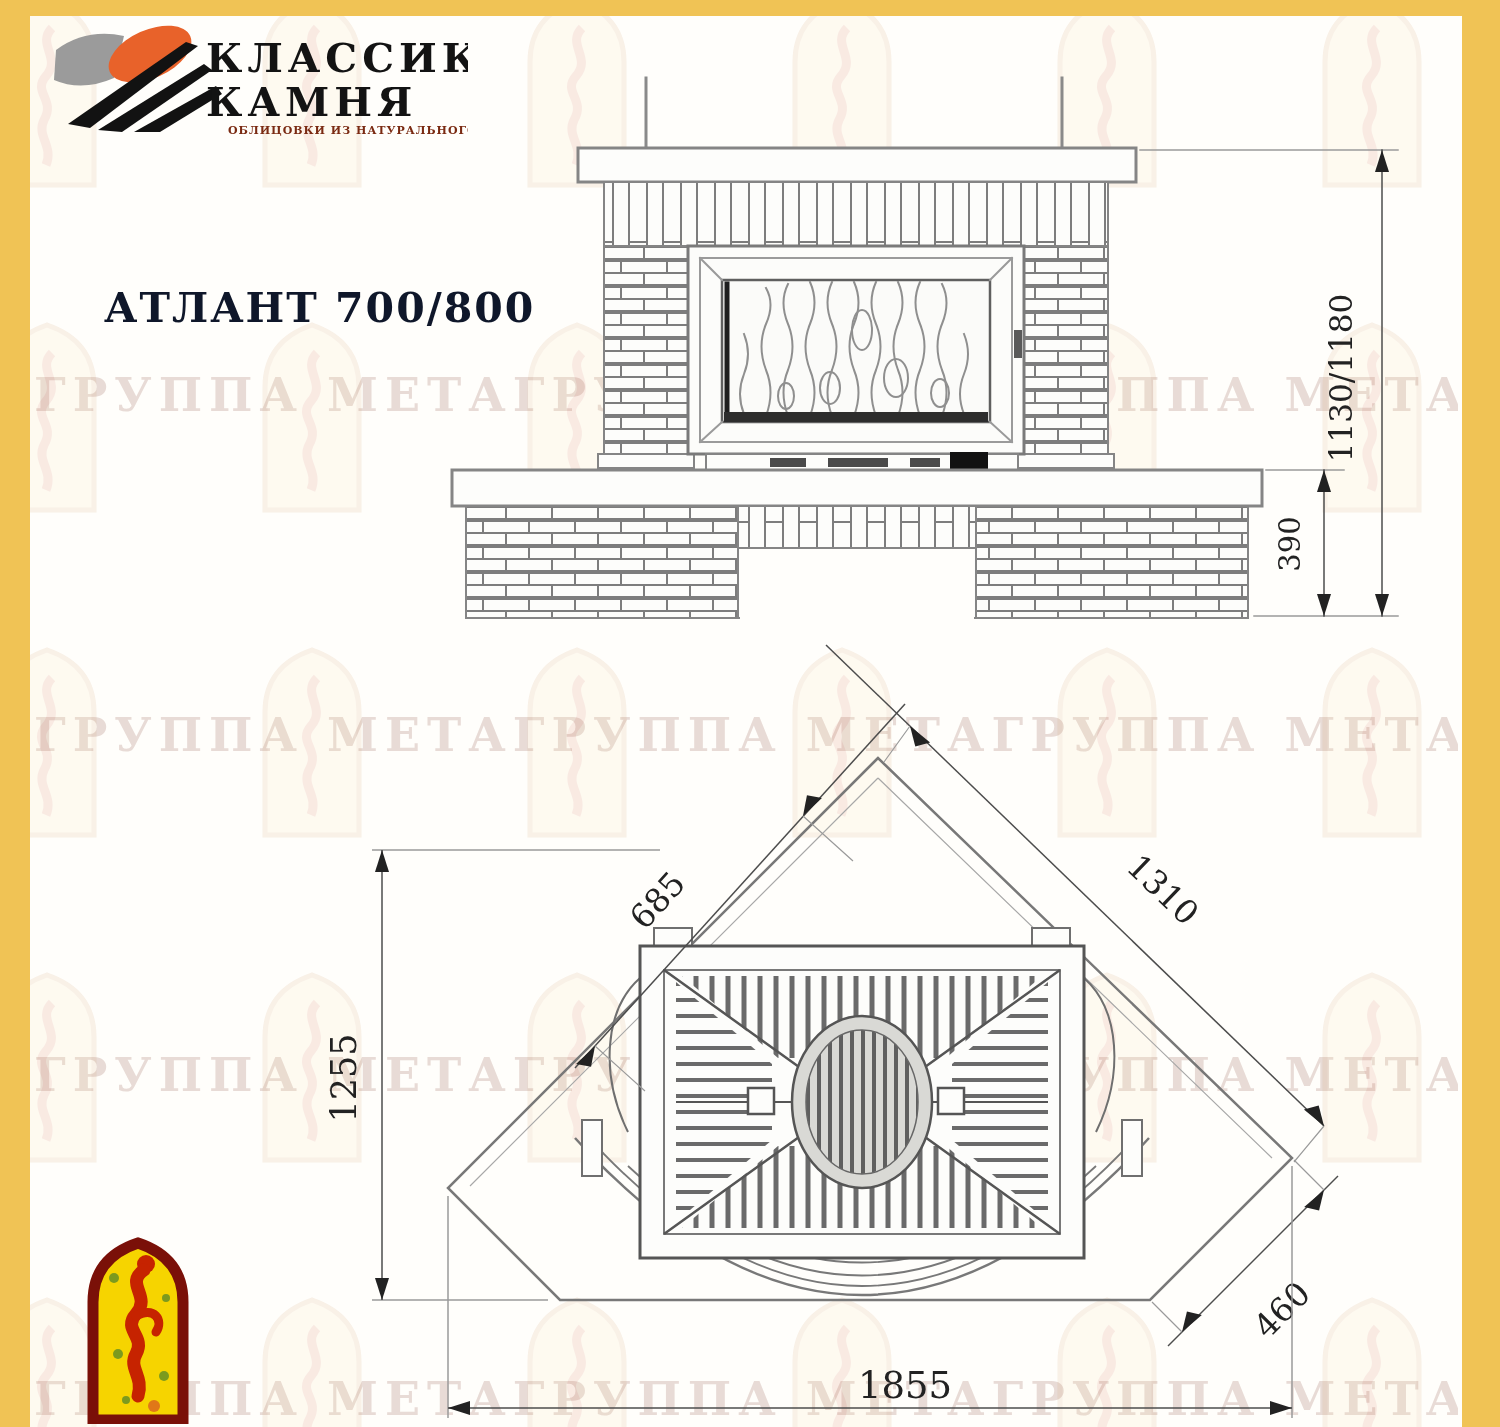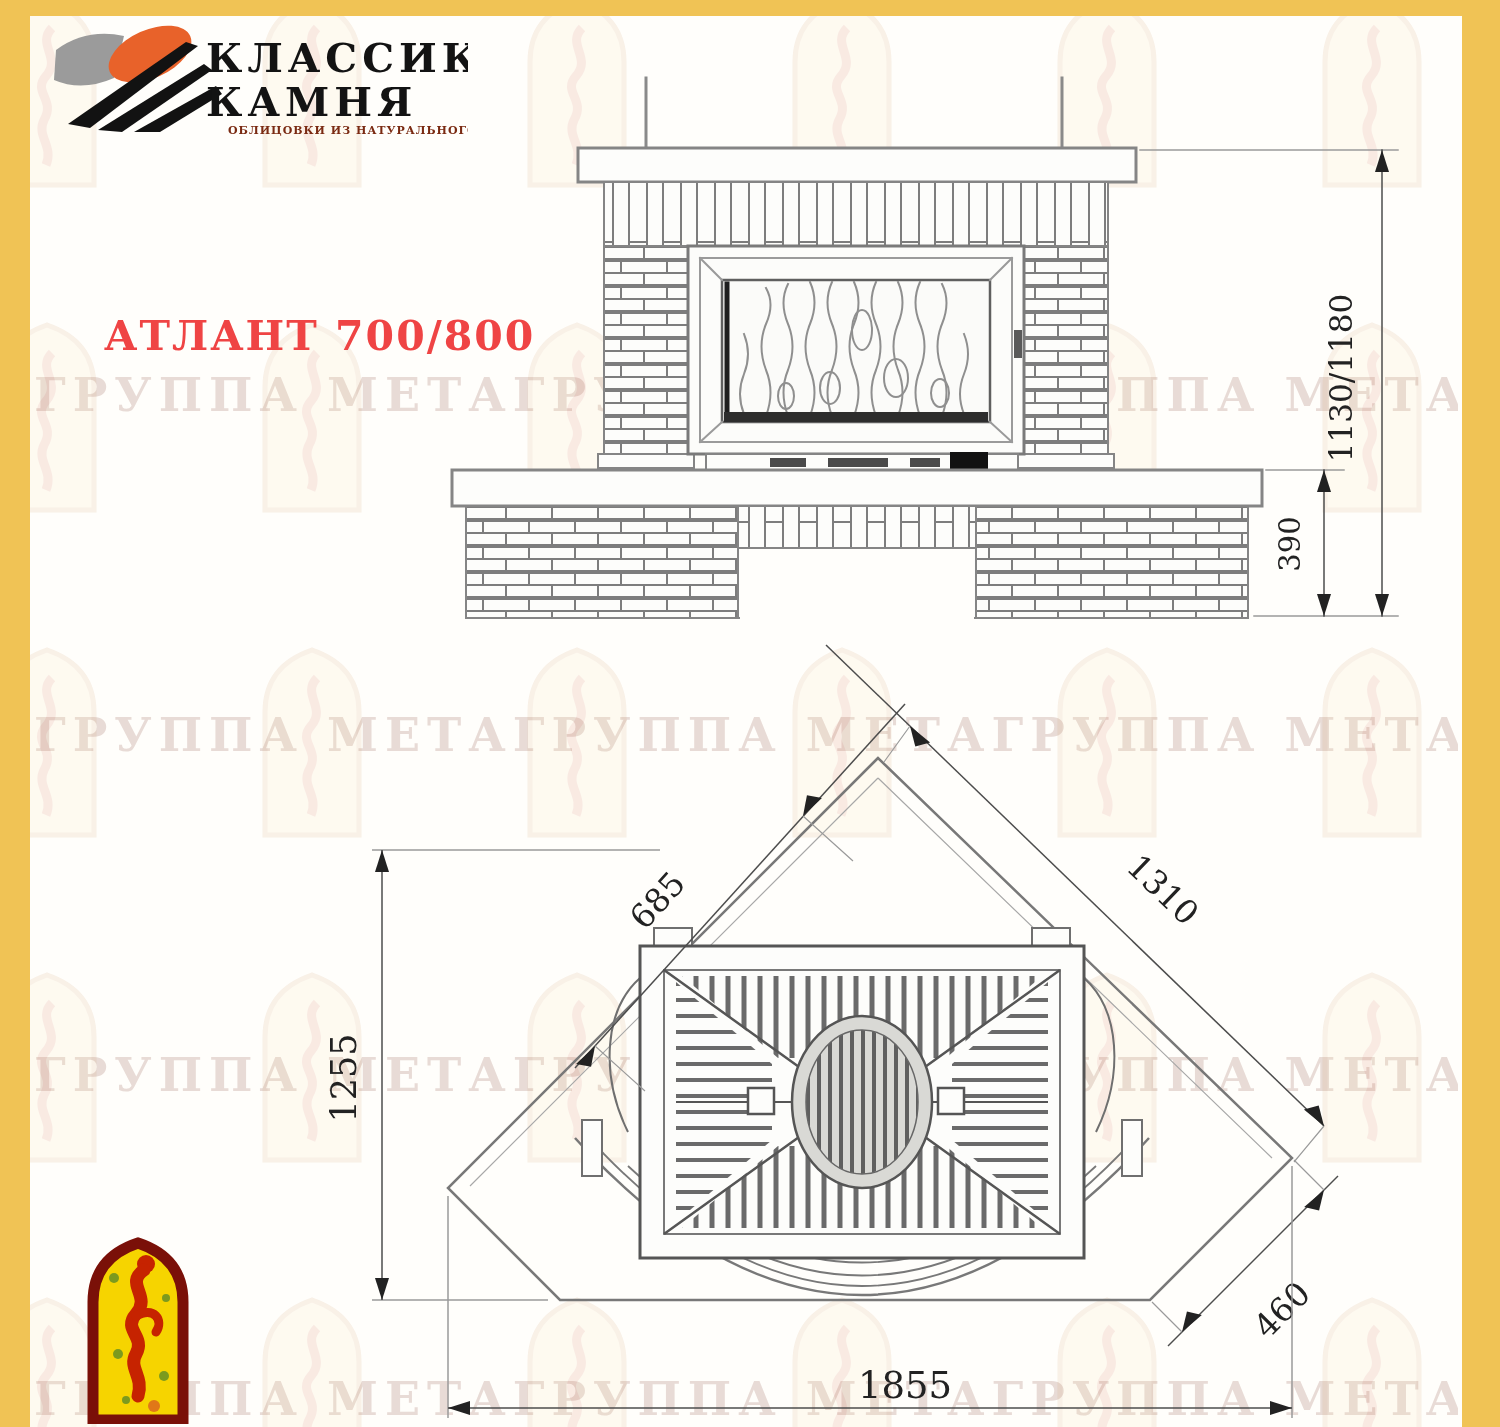--- a/index.html
+++ b/index.html
@@ -8,22 +8,22 @@
   .border-strip{position:absolute;background:#f0c355;z-index:50;}
   #border-top{left:0;top:0;width:1500px;height:16px;}
   #border-left{left:0;top:0;width:30px;height:1427px;}
   #border-right{left:1462px;top:0;width:38px;height:1427px;}
   .wm-row{position:absolute;left:34px;width:1424px;white-space:nowrap;overflow:hidden;
           font-weight:bold;font-size:46px;letter-spacing:7px;color:rgba(178,140,128,0.30);
           z-index:1;user-select:none;}
   #main-svg{position:absolute;left:0;top:0;z-index:5;}
   #logo-svg{position:absolute;left:38px;top:20px;z-index:10;}
   #emblem-svg{position:absolute;left:86px;top:1236px;z-index:10;}
-  #model-title{position:absolute;left:104px;top:312px;width:460px;z-index:10;
-               font-weight:bold;font-size:41px;letter-spacing:2px;color:#ef4444;}
+  #model-title{position:absolute;left:104px;top:284px;width:460px;z-index:10;
+               font-weight:bold;font-size:41px;letter-spacing:2px;color:#0f172a;}
   text.dim{font-family:"DejaVu Serif","Liberation Serif",serif;fill:#222;}
   .lg1{font-family:"DejaVu Serif","Liberation Serif",serif;font-weight:bold;letter-spacing:5px;fill:#131313;}
   .lg2{font-family:"DejaVu Serif","Liberation Serif",serif;font-weight:bold;font-size:11px;letter-spacing:1px;fill:#7a2a12;}
 </style>
 </head>
 <body>
 
 <div id="page">
 
   <div class="wm-row" style="top:368px;">ГРУППА МЕТАГРУППА МЕТАГРУППА МЕТА ГРУППА МЕТА</div>

